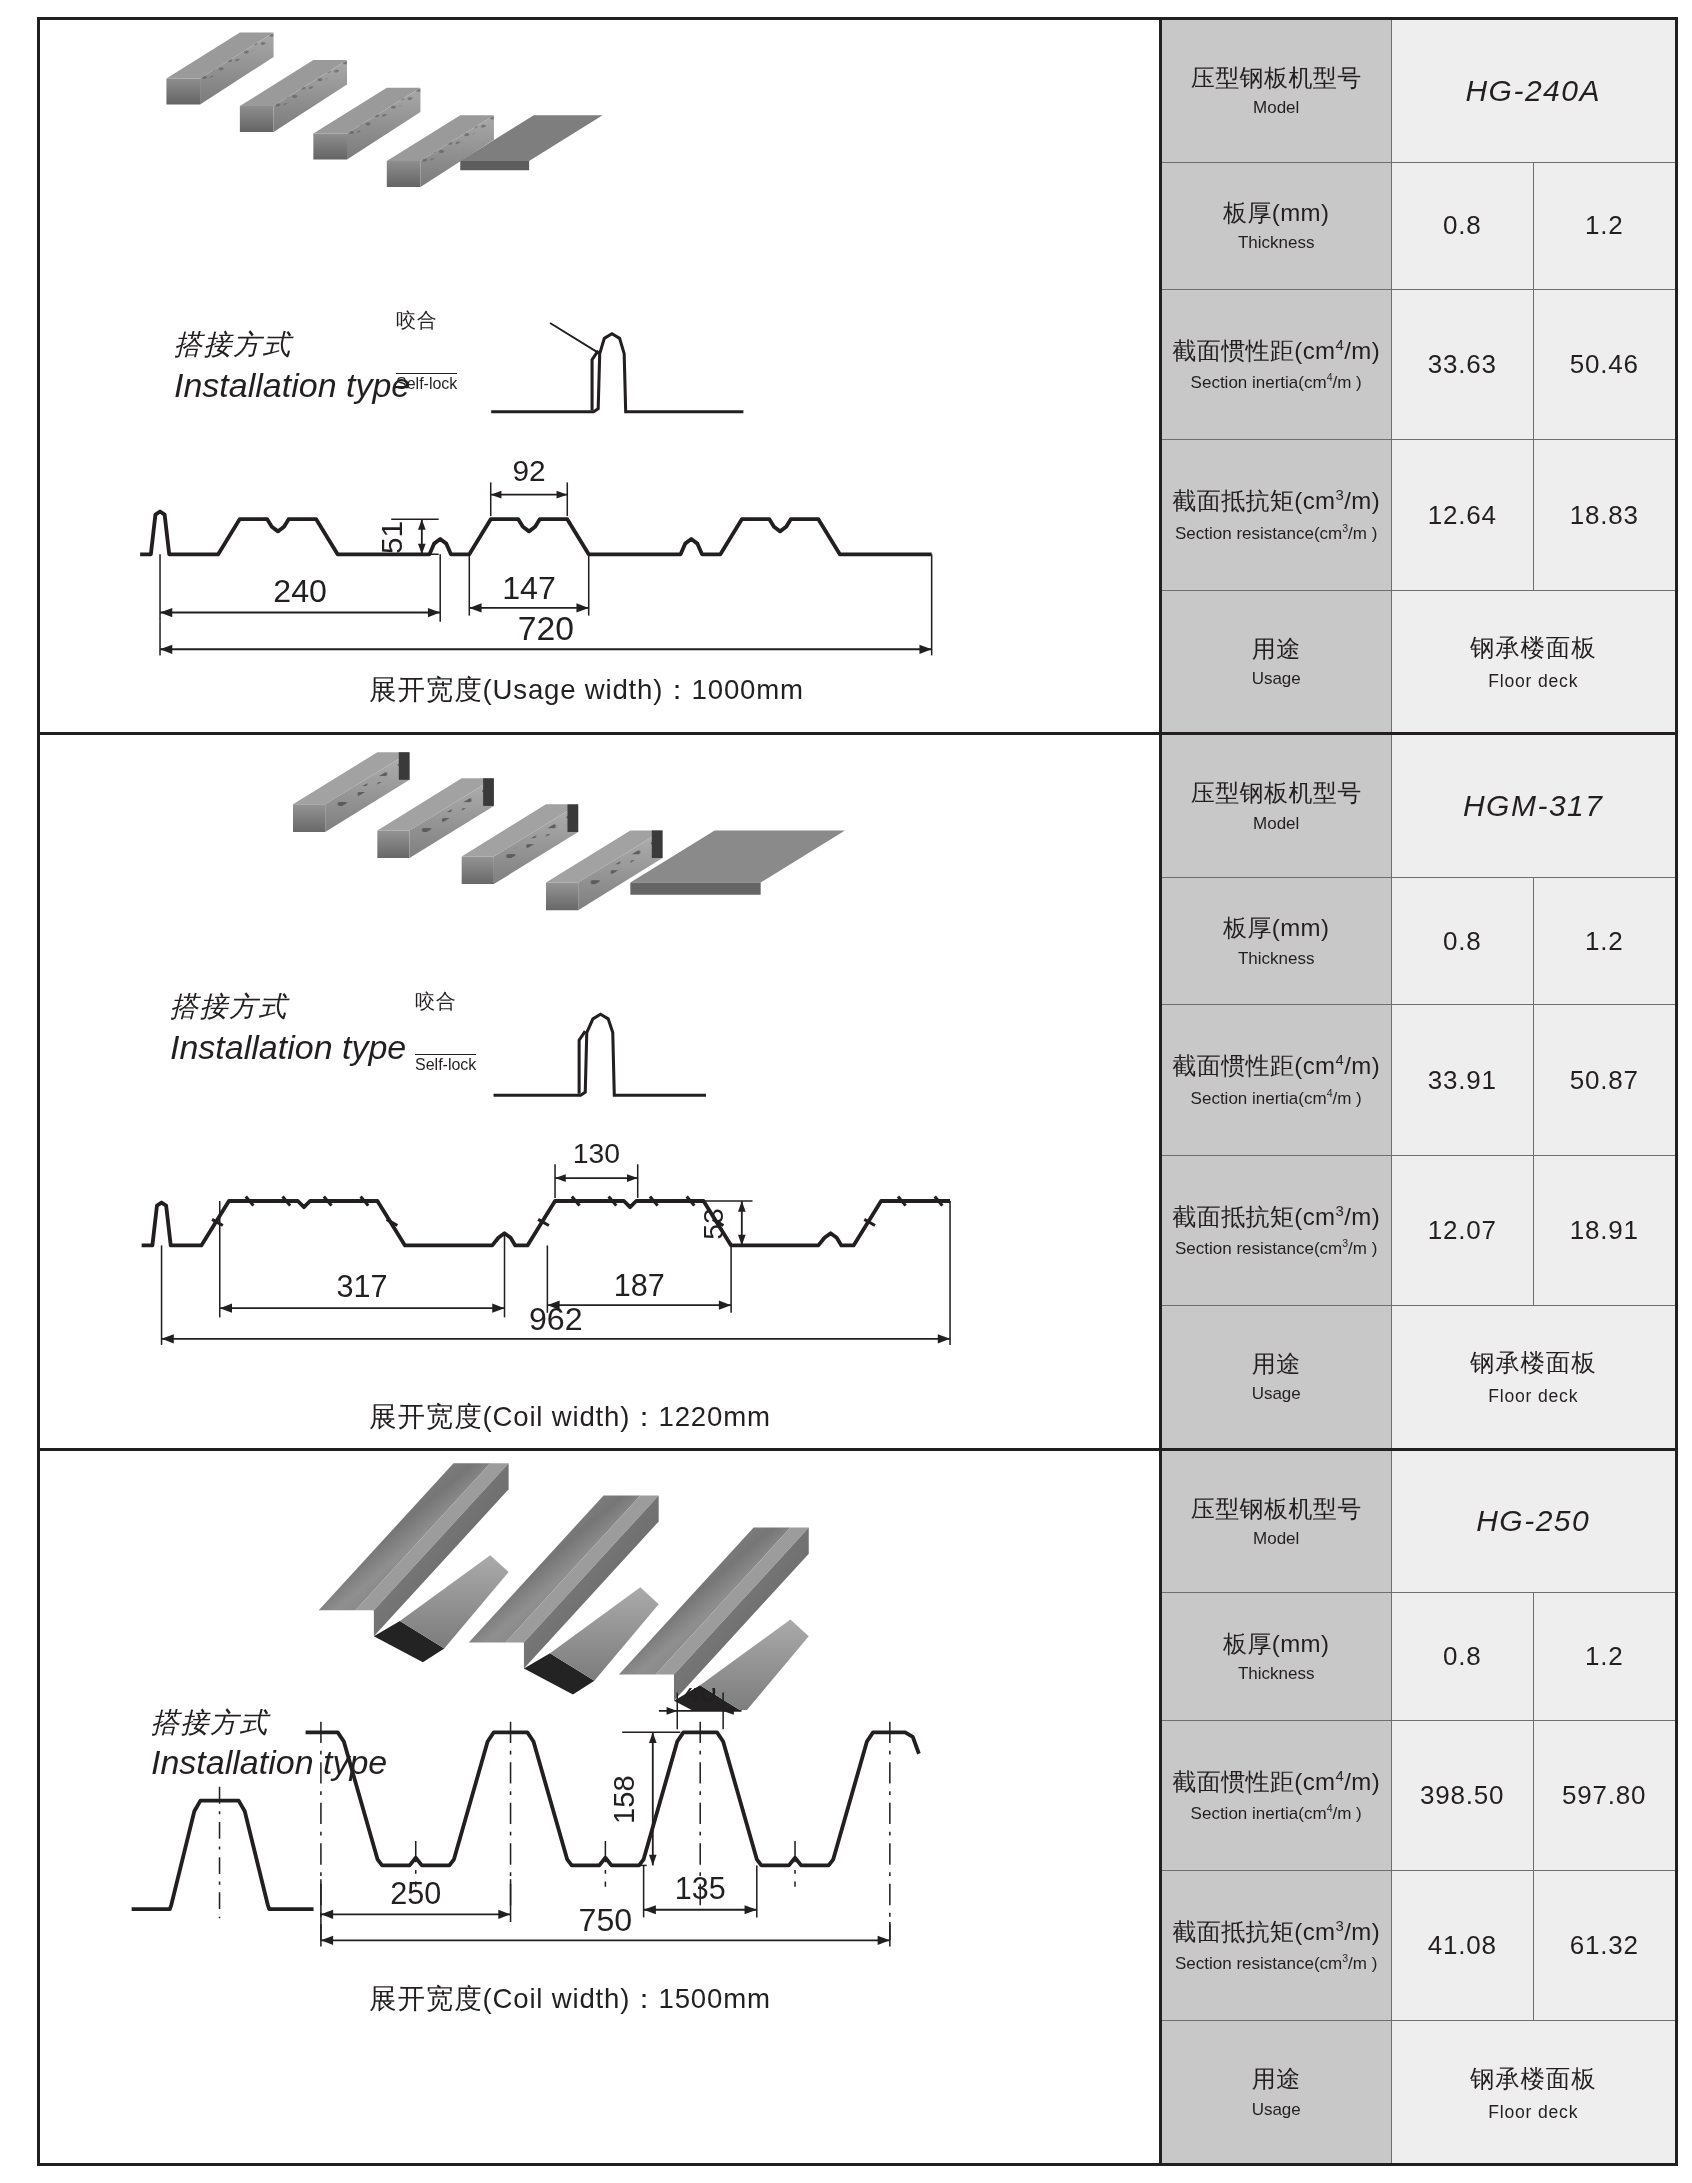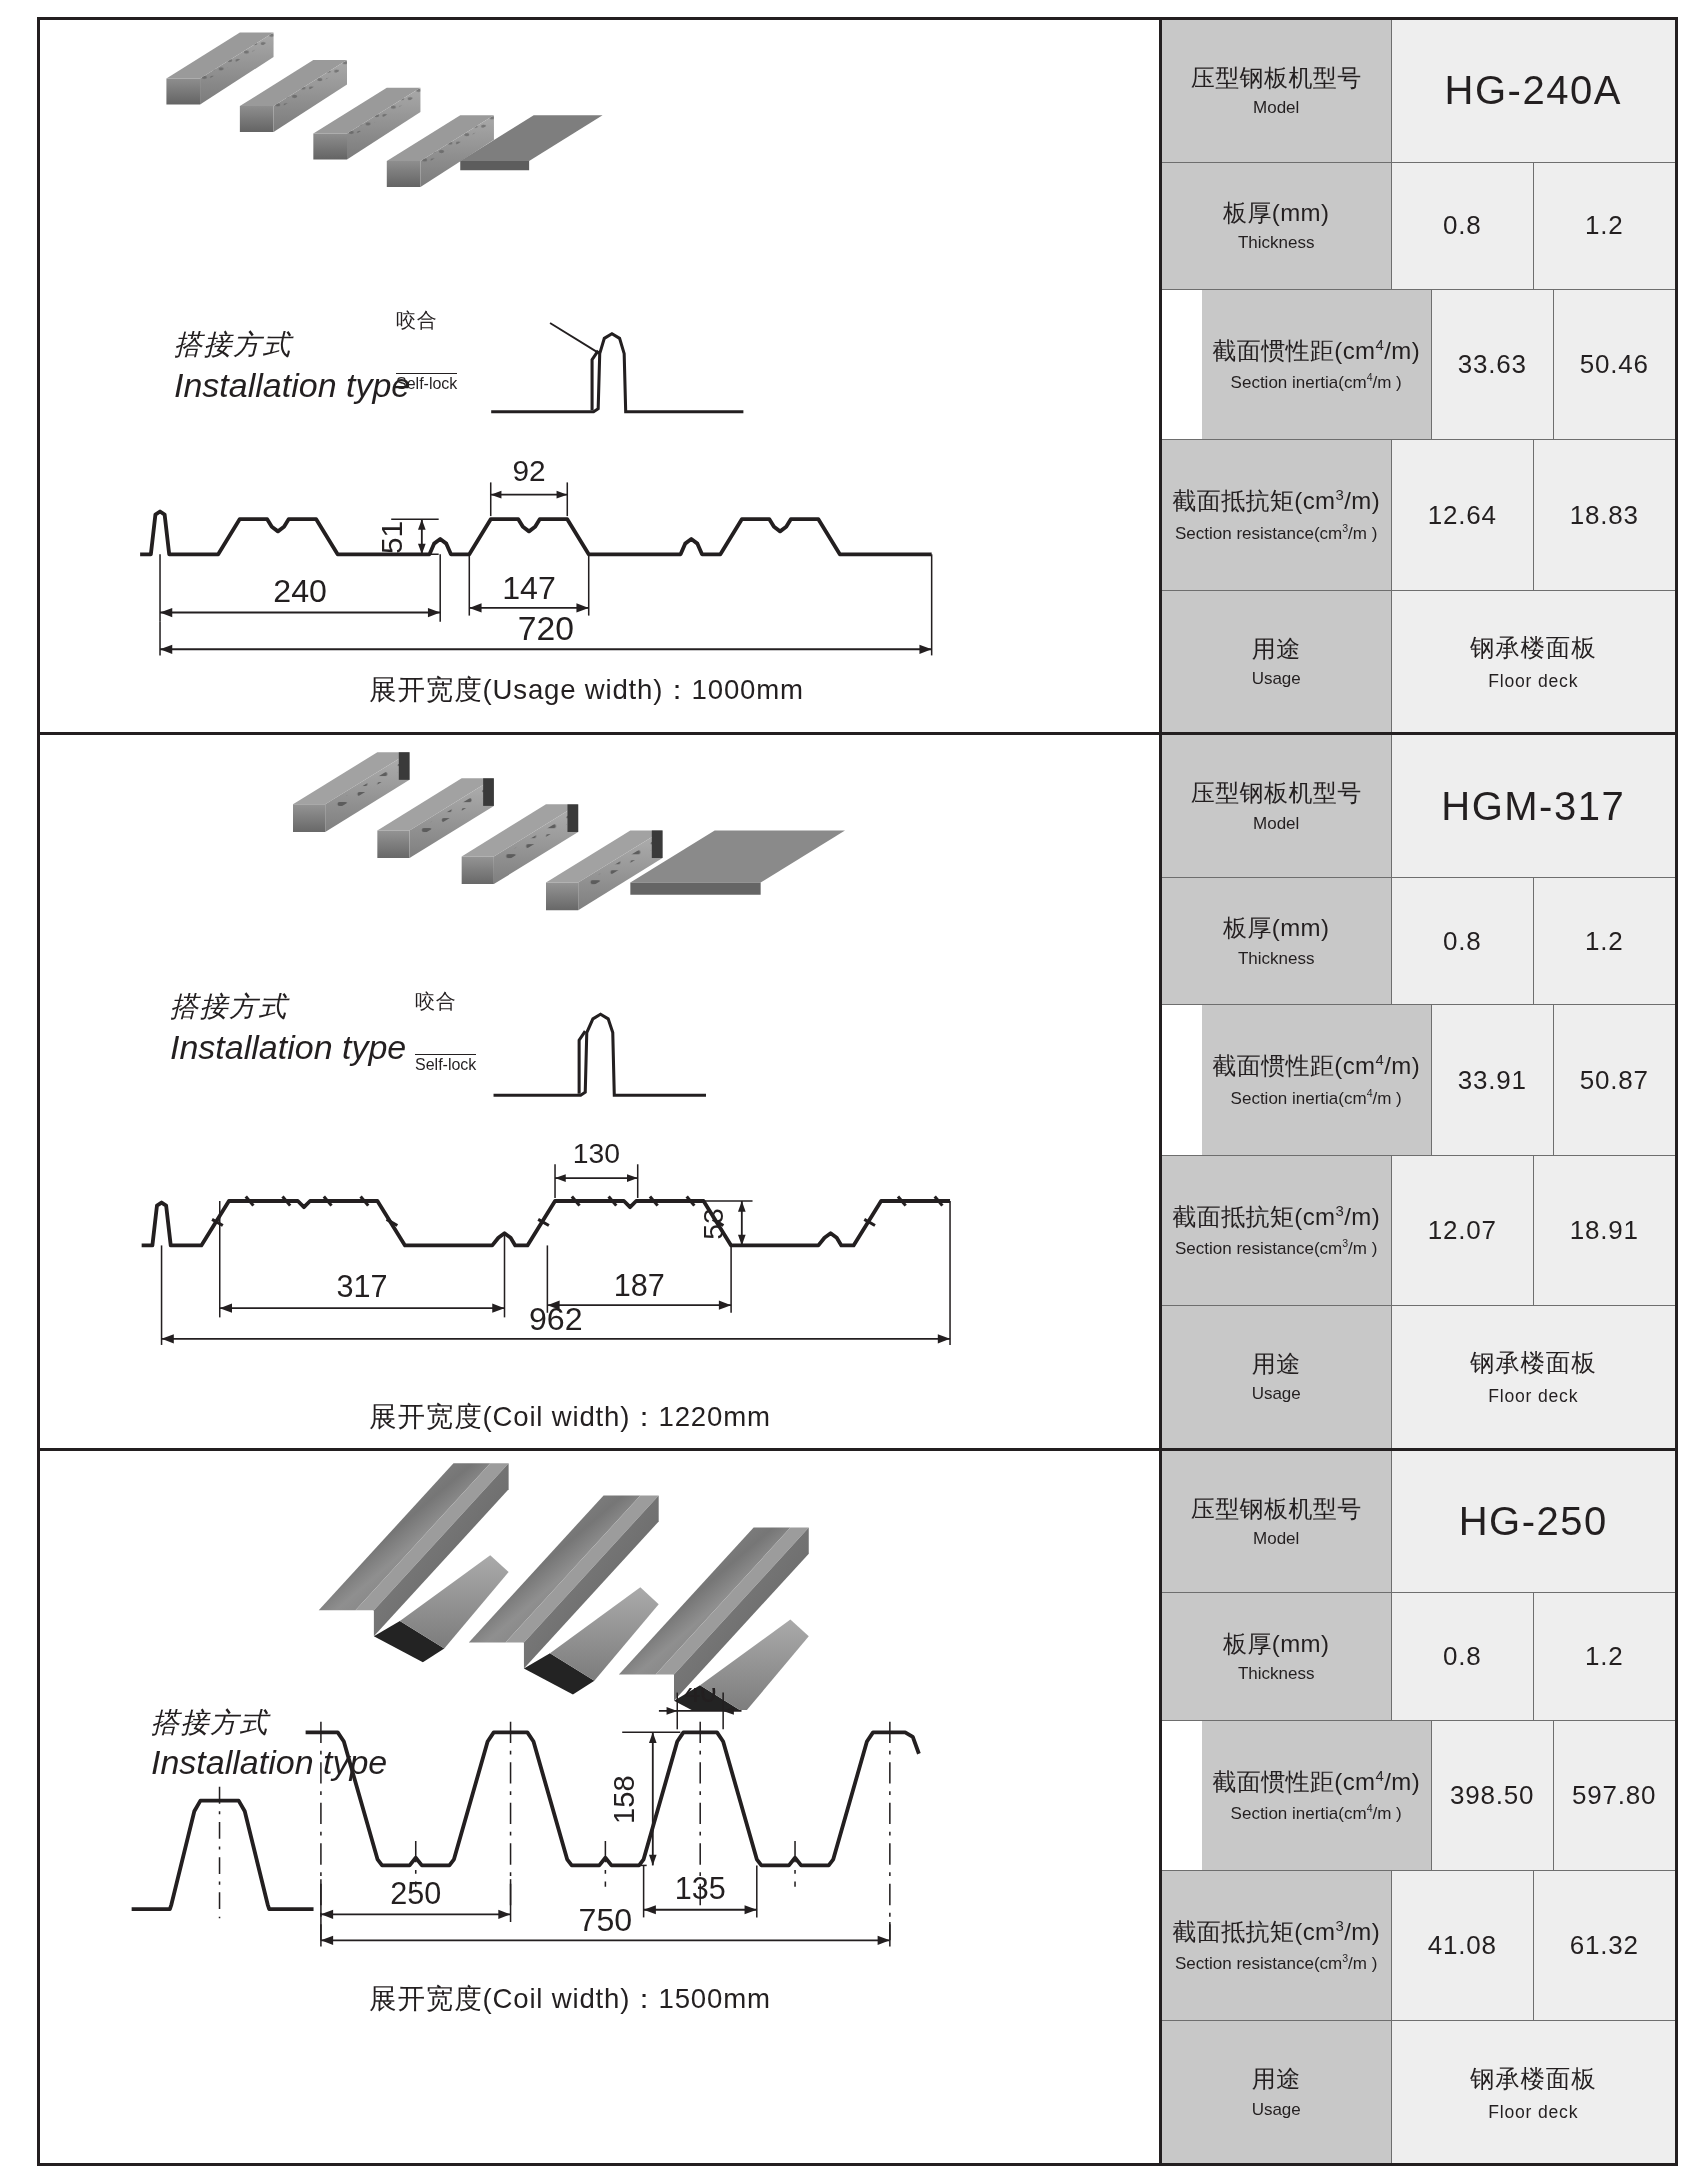--- a/index.html
+++ b/index.html
@@ -57,21 +57,21 @@
     background: #ffffff;
   }
   .srow {
     display: flex;
     border-bottom: 1.5px solid #6e6e6e;
     min-height: 0;
   }
   .srow:last-child { border-bottom: none; }
   .srow.r-model { flex: 1.12 1 0; }
   .srow.r-thick { flex: 1.0 1 0; }
-  .srow.r-inertia { flex: 1.18 1 0; padding-left: 40px; }
+  .srow.r-inertia { flex: 1.18 1 0; }
   .srow.r-resist { flex: 1.18 1 0; }
   .srow.r-usage { flex: 1.12 1 0; }
 
   .lbl {
     width: 230px; flex: 0 0 230px;
     background: #c8c8c8;
     border-right: 1.5px solid #6e6e6e;
     display: flex; flex-direction: column;
     align-items: center; justify-content: center;
     text-align: center;
@@ -82,21 +82,21 @@
   .lbl .cn sup, .lbl .en sup { font-size: 0.62em; vertical-align: super; }
 
   .vals { flex: 1 1 auto; display: flex; background: #eeeeee; }
   .val {
     flex: 1 1 0;
     display: flex; align-items: center; justify-content: center;
     font-size: 26px;
     letter-spacing: 0.8px;
   }
   .val + .val { border-left: 1.5px solid #6e6e6e; }
-  .val.single { font-size: 40px; letter-spacing: 1.5px; }
+  .val.single { font-size: 30px; letter-spacing: 1.5px; font-style: italic; }
   .val.usage {
     flex-direction: column; gap: 6.9px;
   }
   .val.usage .cn { font-size: 24.5px; letter-spacing: 0.8px; }
   .val.usage .en { font-size: 17.6px; }
 
   svg { display: block; }
   .dimtxt { font-family: "Liberation Sans", sans-serif; fill: #231f20; }
 </style>
 </head>

